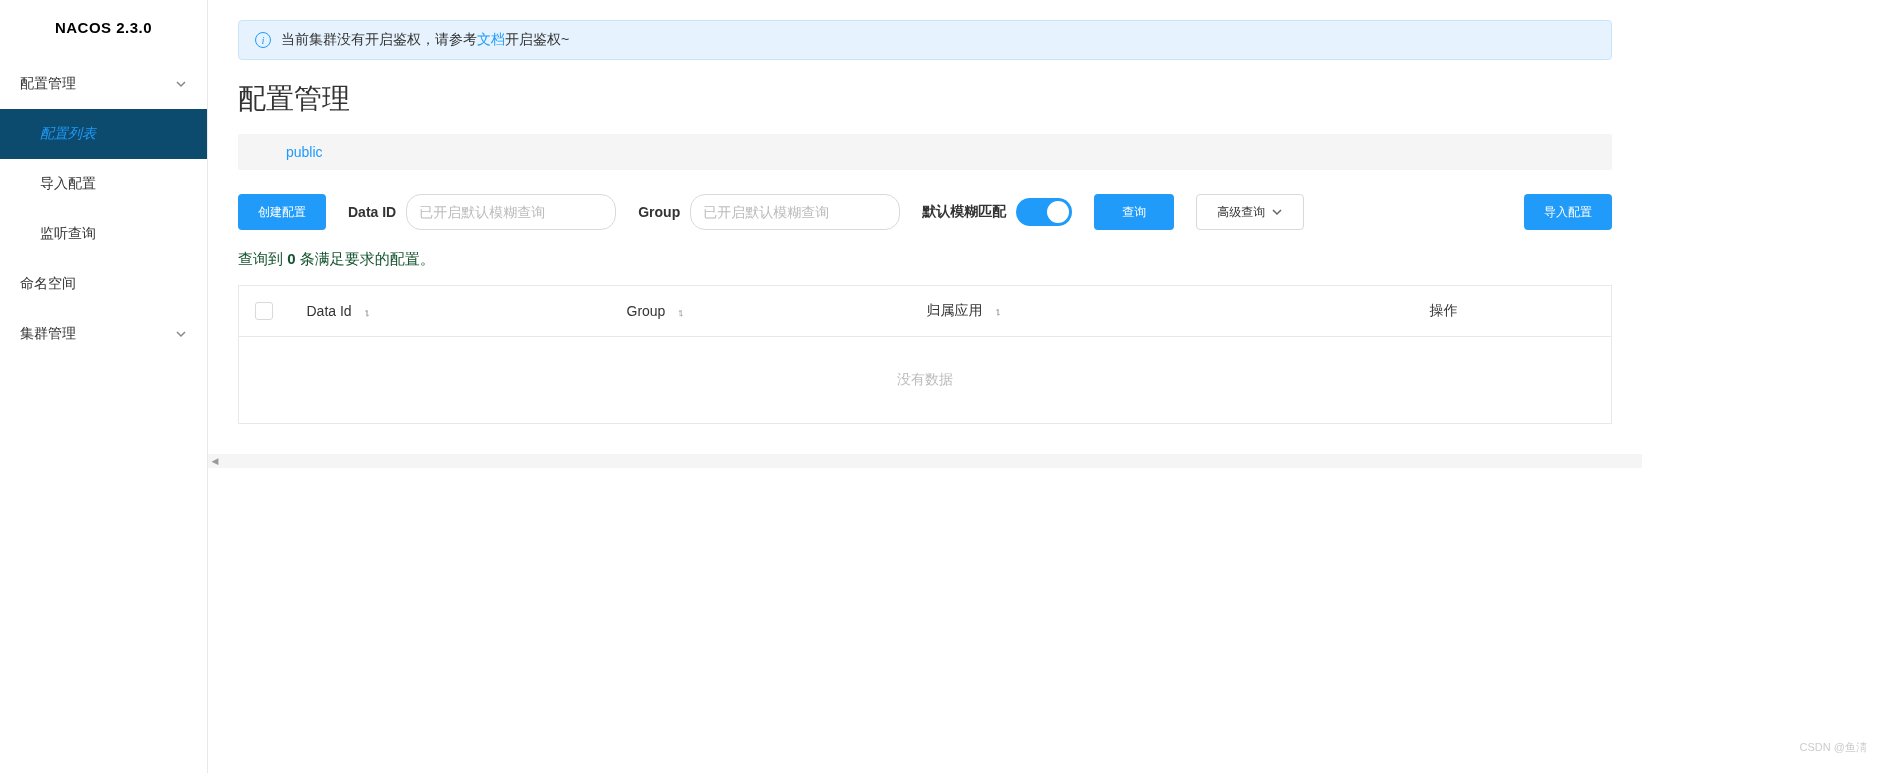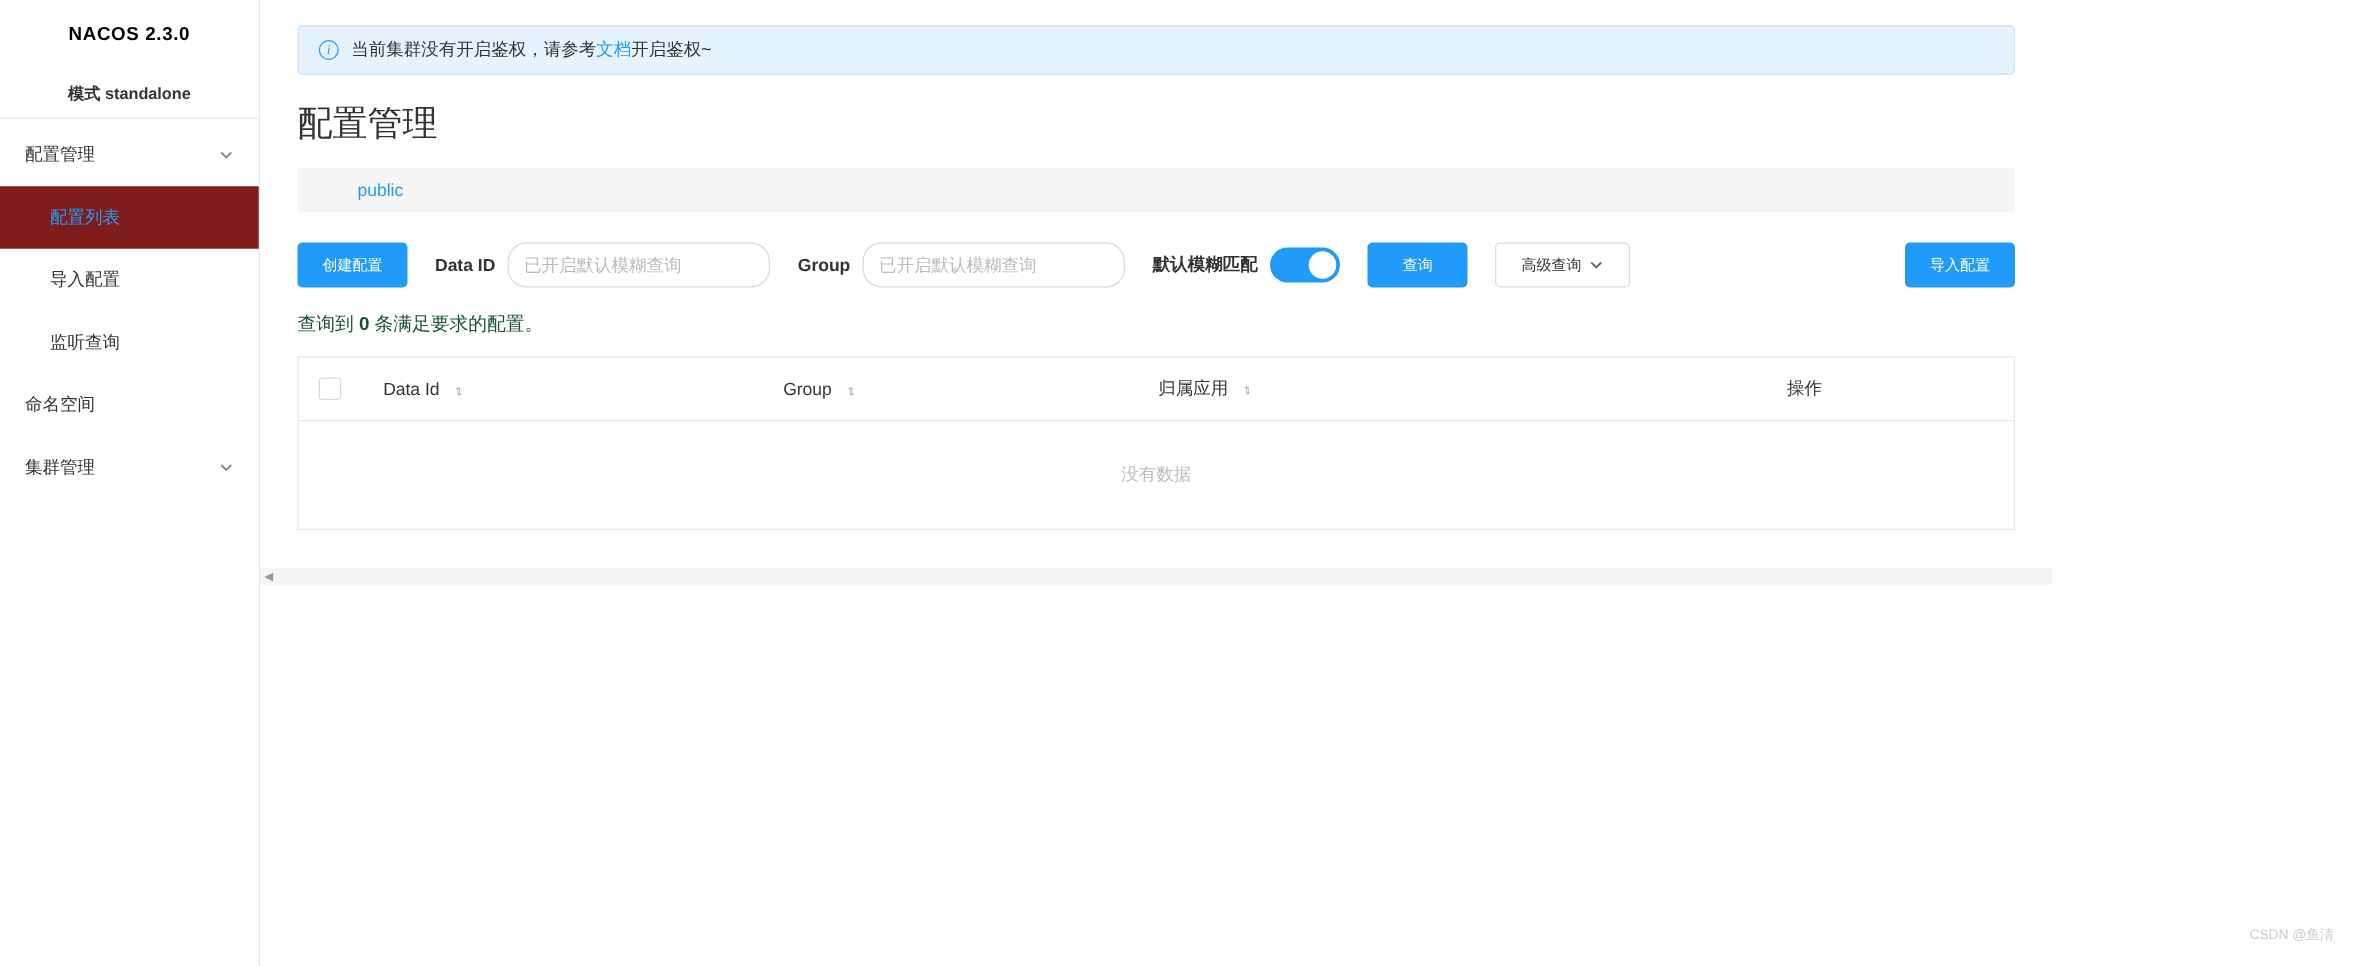--- a/index.html
+++ b/index.html
@@ -49,22 +49,23 @@
       cursor: pointer;
       color: #333;
       font-size: 14px;
     }
     .menu-item.sub {
       padding-left: 40px;
       justify-content: flex-start;
       font-size: 14px;
     }
     .menu-item.active {
-      background: #7f1d1d;
+      background: #0c4a6e;
       color: #209BFA;
+      font-style: italic;
     }
     .chevron {
       width: 12px; height: 12px;
       display: inline-flex; align-items: center; justify-content: center;
     }
     .chevron svg { width: 12px; height: 12px; }
     
     
     .main { flex: 1; padding: 20px 30px 0 30px; overflow: hidden; position: relative; }
     
@@ -225,21 +226,20 @@
     }
     
     .field { display: flex; align-items: center; gap: 10px; }
   </style>
 </head>
 <body>
 
 <div class="layout">
   <aside class="sidebar">
     <div class="logo">NACOS 2.3.0</div>
-    <div class="mode">模式 standalone</div>
     <ul class="menu">
       <li class="menu-item">
         <span>配置管理</span>
         <span class="chevron">
           <svg viewBox="0 0 12 12">
               <path d="M2 4l4 4 4-4" fill="none" stroke="#888" stroke-width="1.5"></path>
             </svg>
         </span>
       </li>
       <li class="menu-item sub active">

